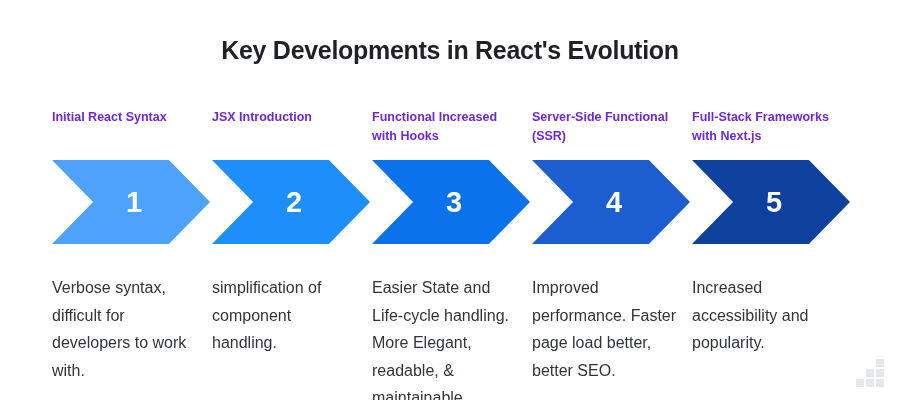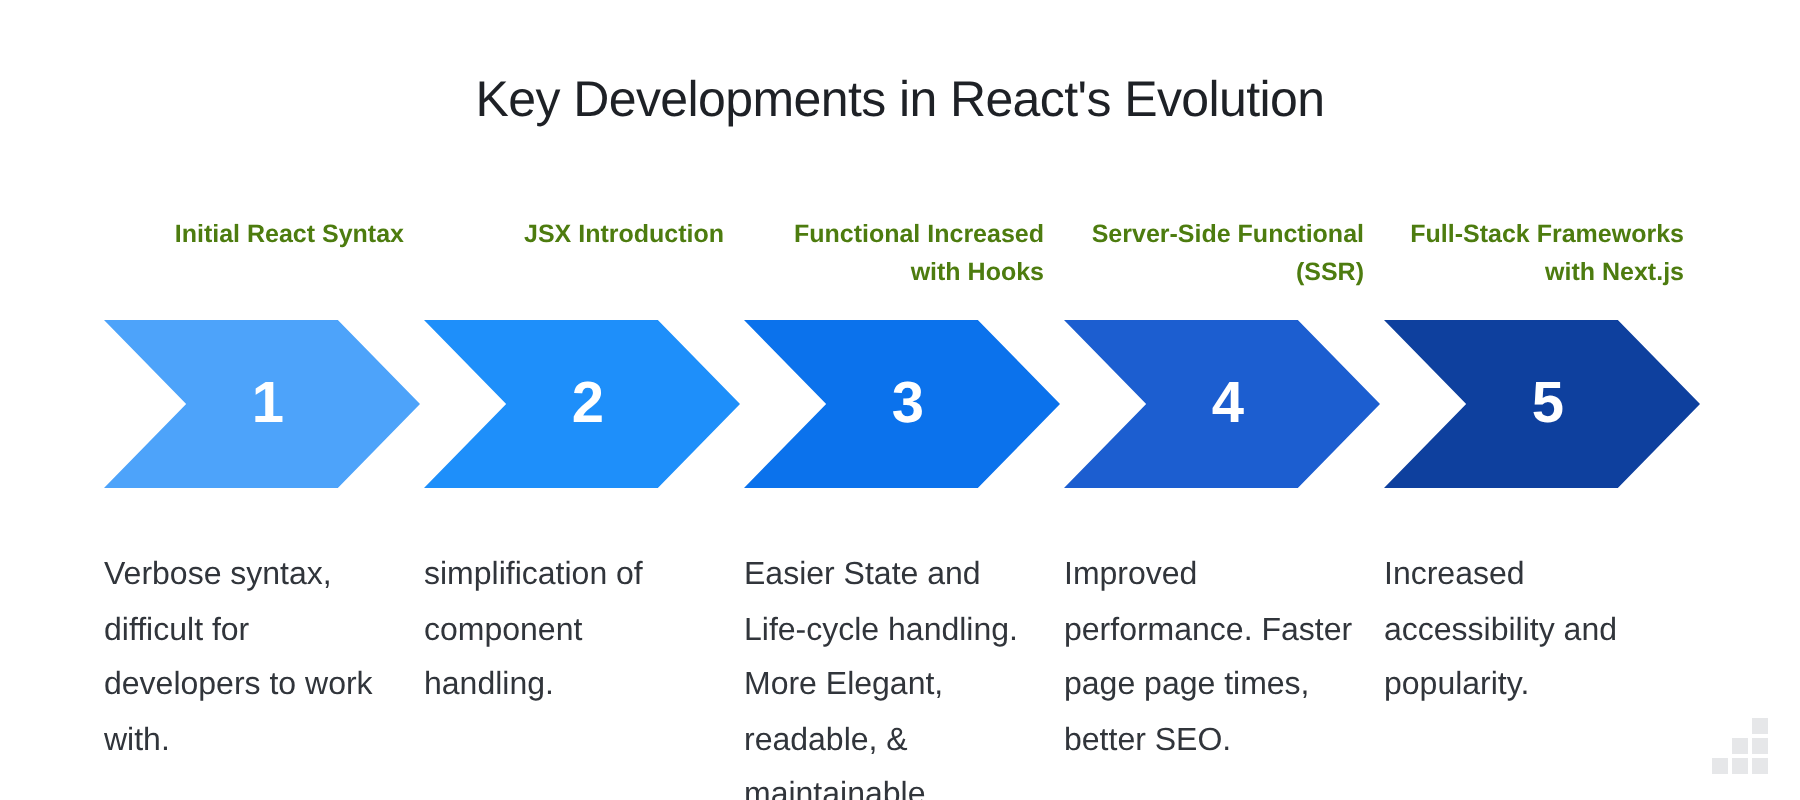--- a/index.html
+++ b/index.html
@@ -20,21 +20,21 @@
   }
 
   
   #chart-title {
     position: absolute;
     left: 0;
     top: 36px;
     width: 900px;
     text-align: center;
     font-size: 25px;
-    font-weight: 400;
+    font-weight: 700;
     letter-spacing: -0.3px;
     color: #1e2126;
   }
 
   
   #steps {
     position: absolute;
     left: 52px;
     top: 108px;
     width: 800px;
@@ -50,22 +50,21 @@
 
   
   .step-heading {
     position: absolute;
     top: 0;
     left: 0;
     width: 150px;
     font-size: 12.5px;
     font-weight: 700;
     line-height: 1.55;
-    color: #4d7c0f;
-    text-align: right;
+    color: #6d28d9;
   }
 
   
   .chevron {
     position: absolute;
     top: 52px;
     left: 0;
     width: 160px;
     height: 84px;
   }
@@ -148,21 +147,21 @@
       </div>
       <div class="step-desc">Easier State and Life-cycle handling. More Elegant, readable, &amp; maintainable.</div>
     </div>
 
     <div class="step">
       <div class="step-heading">Server-Side Functional (SSR)</div>
       <div class="chevron">
         <div class="chevron-shape" style="background: rgb(28, 94, 208);"></div>
         <div class="chevron-number">4</div>
       </div>
-      <div class="step-desc">Improved performance. Faster page page times, better SEO.</div>
+      <div class="step-desc">Improved performance. Faster page load better, better SEO.</div>
     </div>
 
     <div class="step">
       <div class="step-heading">Full-Stack Frameworks with Next.js</div>
       <div class="chevron">
         <div class="chevron-shape" style="background: rgb(14, 64, 158);"></div>
         <div class="chevron-number">5</div>
       </div>
       <div class="step-desc">Increased accessibility and popularity.</div>
     </div>

